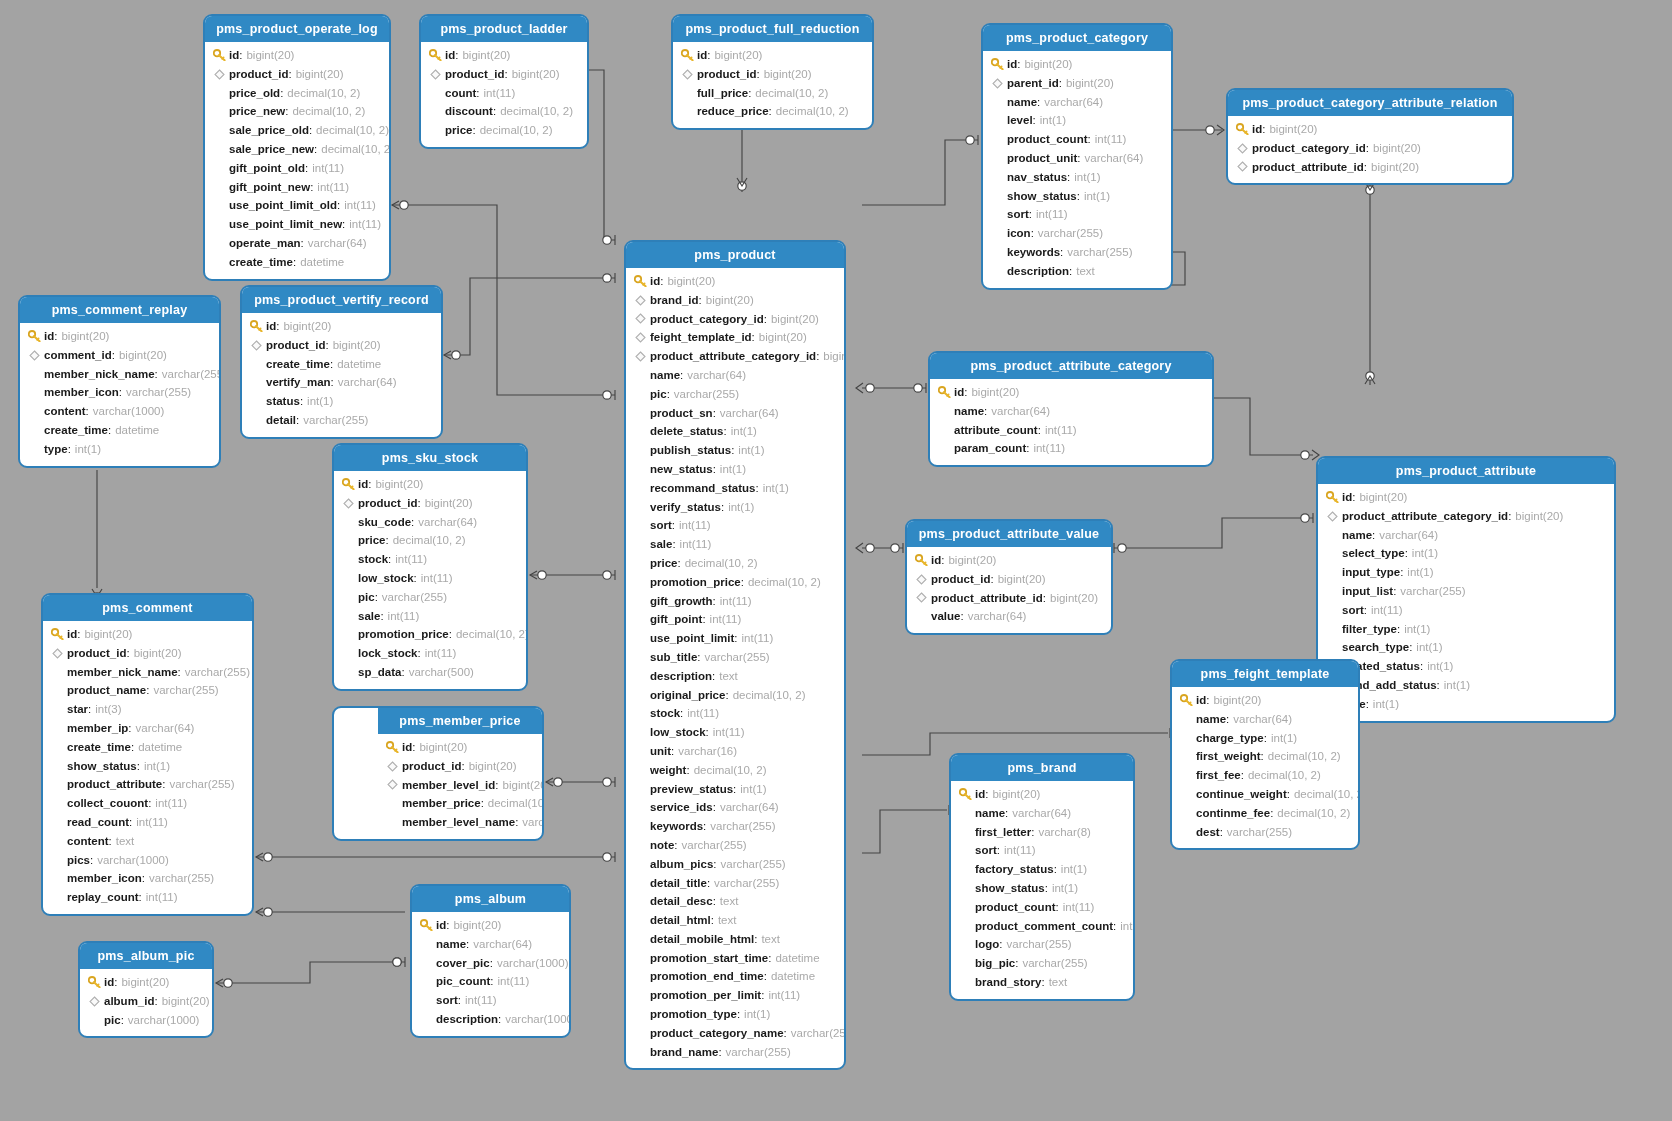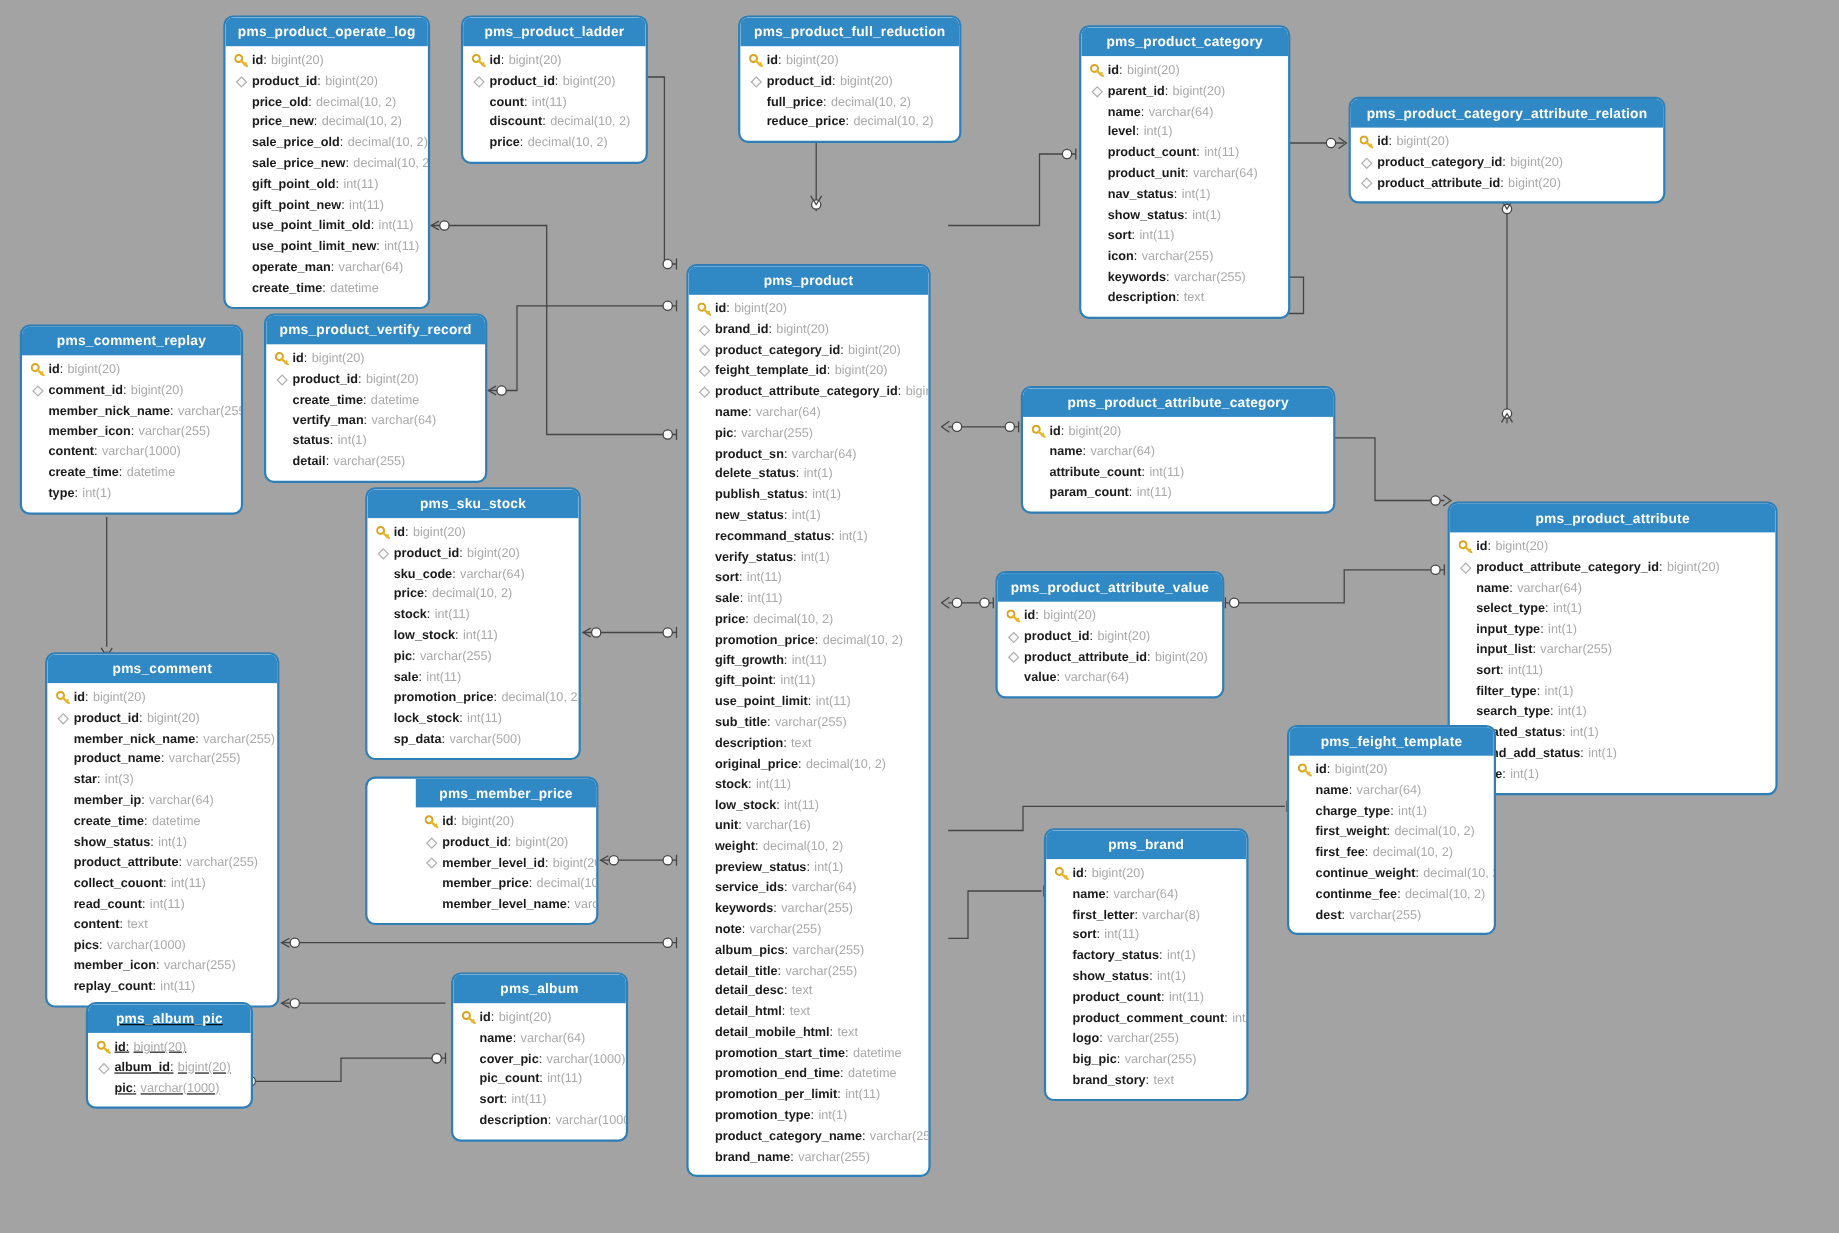--- a/index.html
+++ b/index.html
@@ -1458,21 +1458,21 @@
           <span class="f-type">int(11)</span>
         </div>
         <div class="field">
           <span class="f-icon"></span>
           <span class="f-name">description</span>
           <span class="f-colon">:</span>
           <span class="f-type">varchar(1000)</span>
         </div>
       </div>
     </div>
-    <div class="entity" style="left: 78px; top: 911px; width: 152px; text-decoration: underline;">
+    <div class="entity" style="left: 78px; top: 941px; width: 136px;">
       <div class="entity-header">pms_album_pic</div>
       <div class="entity-body">
         <div class="field">
           <span class="f-icon">
             <svg width="13" height="12" viewBox="0 0 13 12">
               <circle cx="4" cy="4.2" r="3.2" fill="none" stroke="#d9a520" stroke-width="1.8"></circle>
               <path d="M5.9,6.2 L11.6,11.2" stroke="#e8b52a" stroke-width="2.1" stroke-linecap="round"></path>
               <path d="M9.2,9.8 L10.6,8.4" stroke="#e8b52a" stroke-width="1.8" stroke-linecap="round"></path>
             </svg>
           </span>

